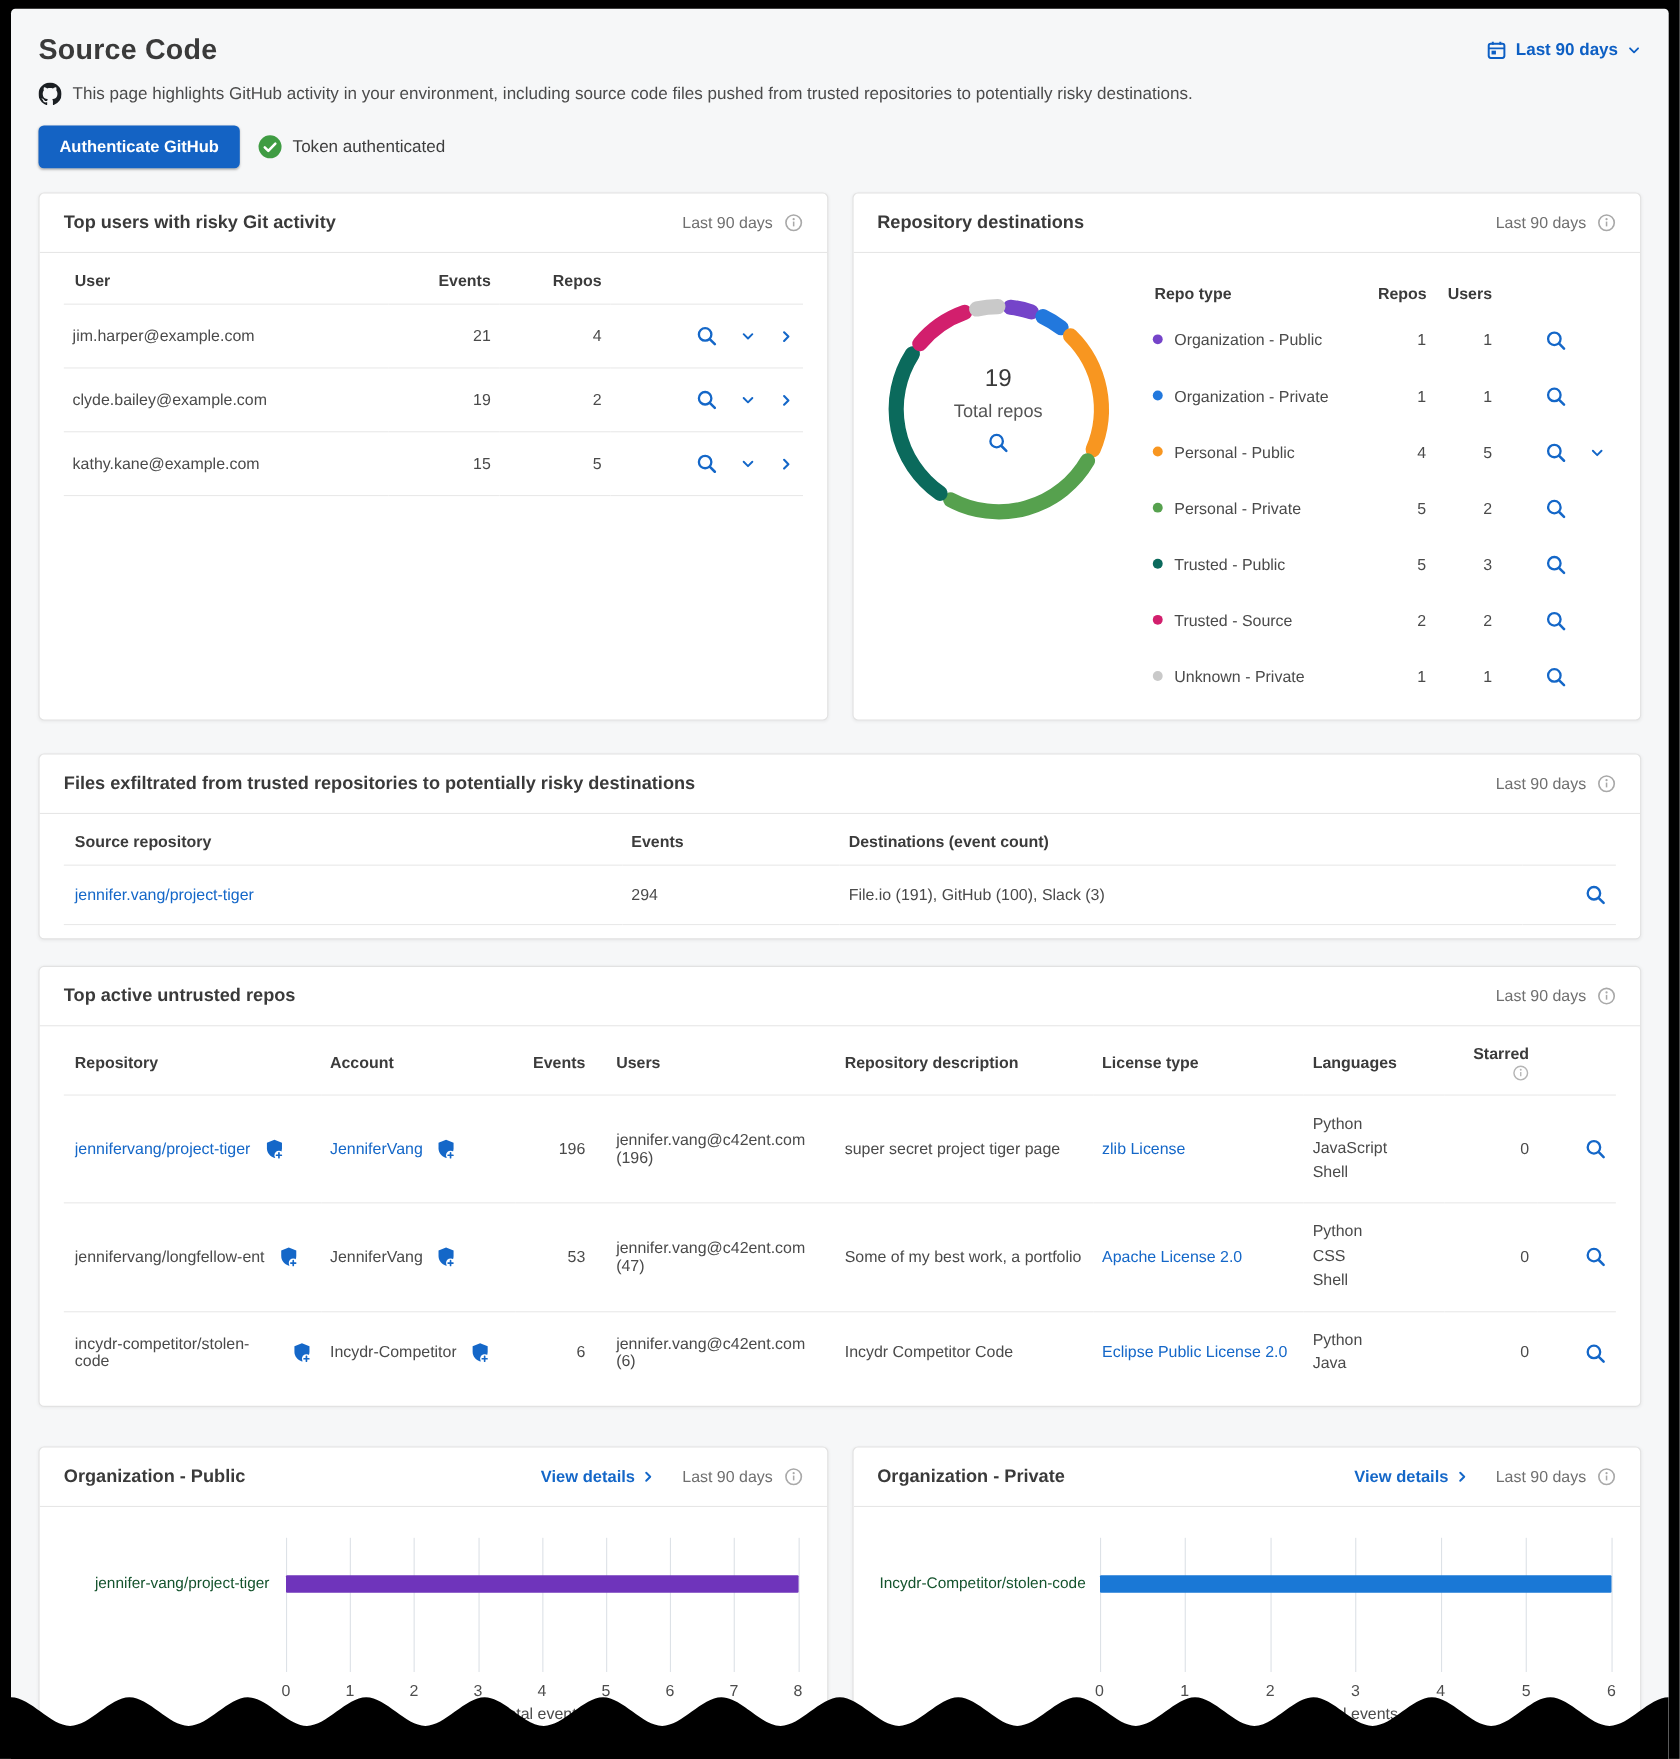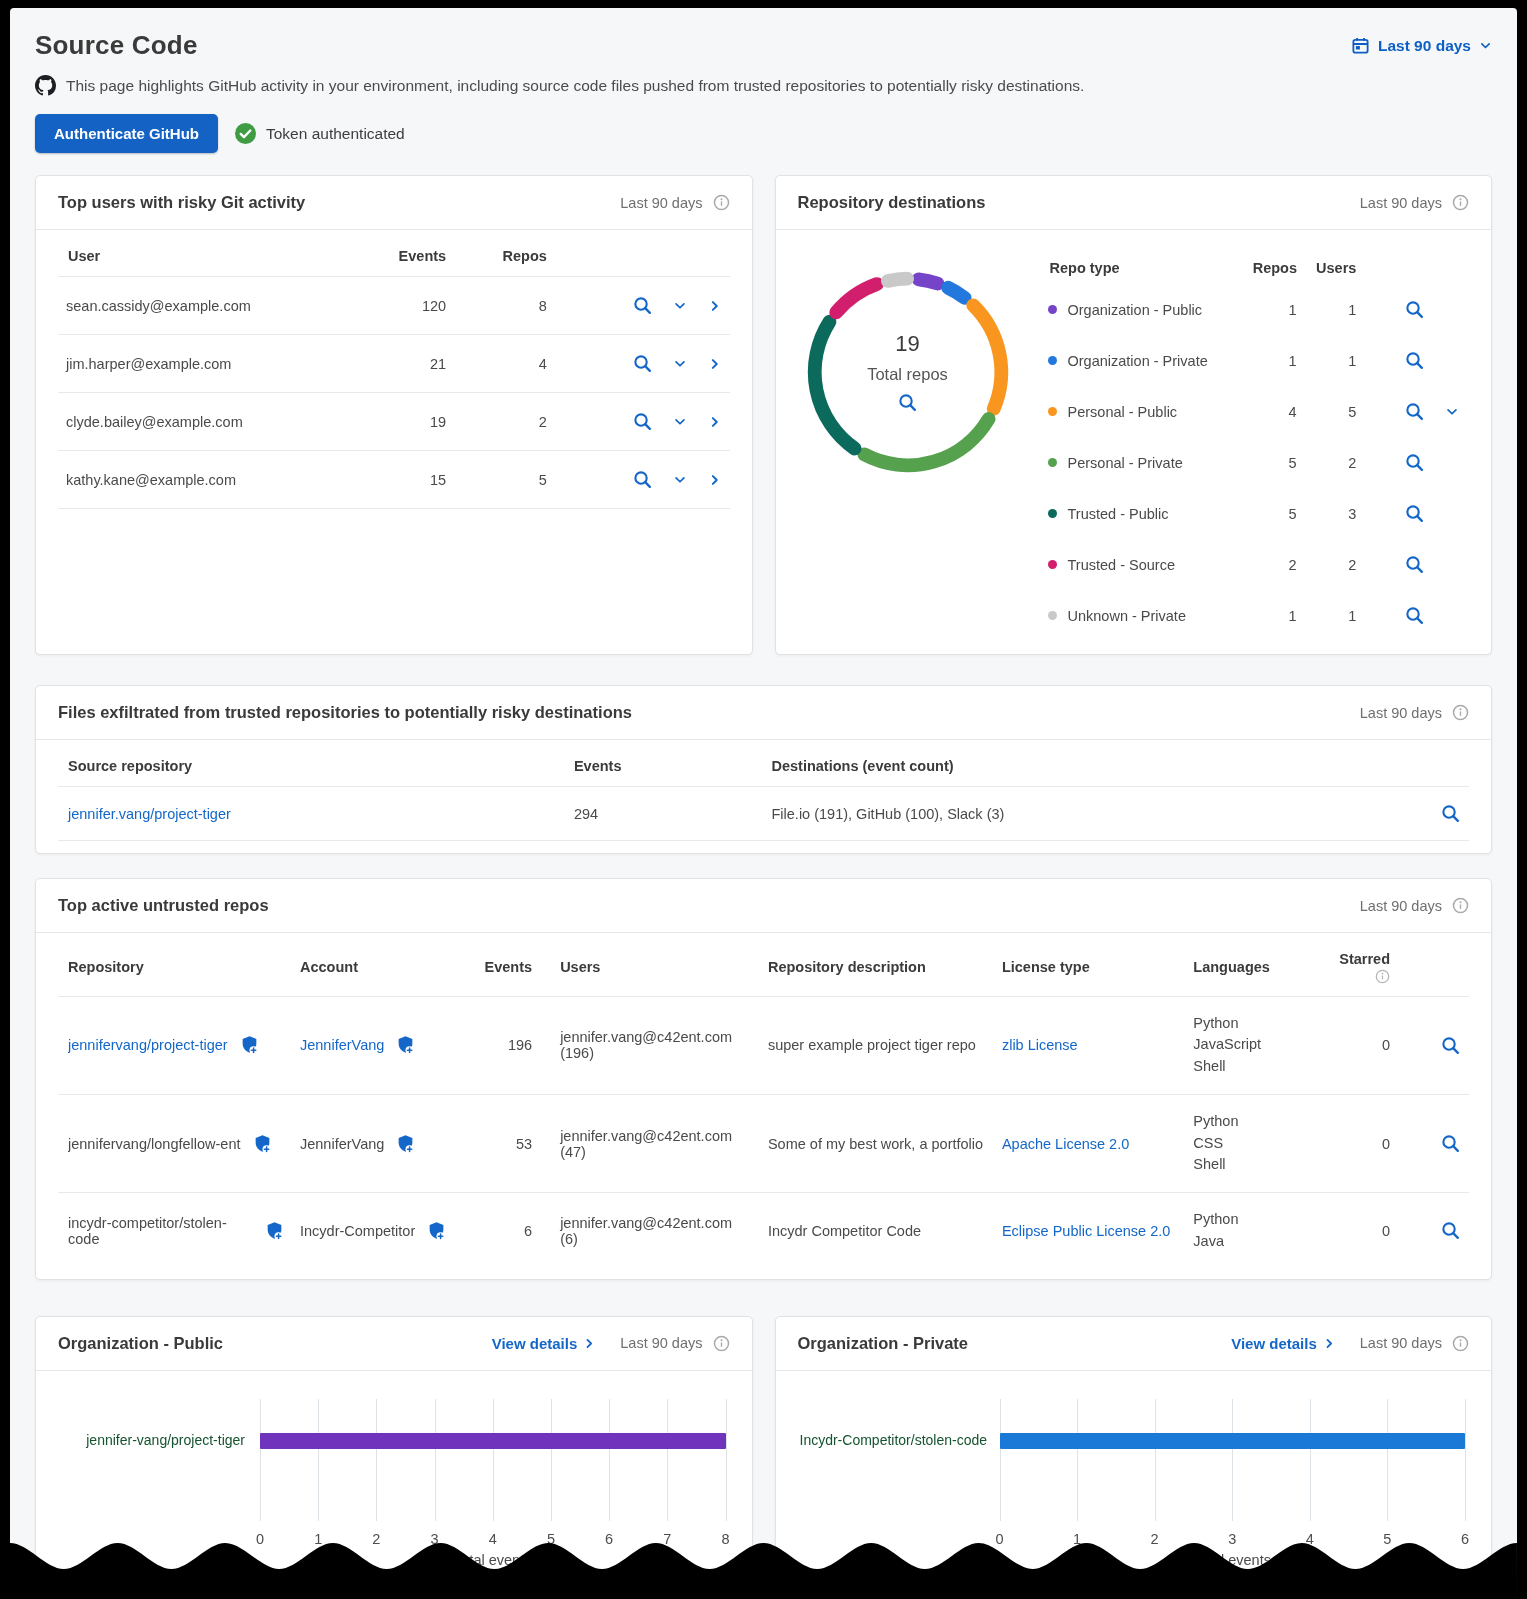--- a/index.html
+++ b/index.html
@@ -154,43 +154,20 @@
             <thead>
                 <tr>
               <th>User</th>
               <th class="num">Events</th>
               <th class="num">Repos</th>
               <th></th>
             </tr>
               </thead>
             <tbody>
 
-                <tr>
-                  <td>sean.cassidy@example.com</td>
-                  <td class="num">120</td>
-                  <td class="num">8</td>
-                  <td class="actions">
-                    <span class="icon">
-                      <svg class="sico" width="21" height="21" viewBox="0 0 20 20">
-                        <circle cx="8.6" cy="8.6" r="5.4" fill="none" stroke="#1467c8" stroke-width="2"></circle>
-                        <line x1="12.8" y1="12.8" x2="17" y2="17" stroke="#1467c8" stroke-width="2.2" stroke-linecap="round"></line>
-                      </svg>
-                    </span>
-                    <span class="icon">
-                      <svg class="sico" width="14" height="14" viewBox="0 0 16 16">
-                        <path d="M3.5 5.5L8 10l4.5-4.5" fill="none" stroke="#1467c8" stroke-width="2" stroke-linecap="round" stroke-linejoin="round"></path>
-                      </svg>
-                    </span>
-                    <span class="icon">
-                      <svg class="sico" width="14" height="14" viewBox="0 0 16 16">
-                        <path d="M5.5 3.5L10 8l-4.5 4.5" fill="none" stroke="#1467c8" stroke-width="2.2" stroke-linecap="round" stroke-linejoin="round"></path>
-                      </svg>
-                    </span>
-                  </td>
-                </tr>
 
 
                 <tr>
                   <td>jim.harper@example.com</td>
                   <td class="num">21</td>
                   <td class="num">4</td>
                   <td class="actions">
                     <span class="icon">
                       <svg class="sico" width="21" height="21" viewBox="0 0 20 20">
                         <circle cx="8.6" cy="8.6" r="5.4" fill="none" stroke="#1467c8" stroke-width="2"></circle>
@@ -573,21 +550,21 @@
                     <svg class="sico" width="19" height="20" viewBox="0 0 20 21">
                         <path d="M10 1.2l7.2 2.9v5.2c0 4.5-3 7.9-7.2 9.3-4.2-1.4-7.2-4.8-7.2-9.3V4.1L10 1.2z" fill="#1467c8"></path>
                         <circle cx="14.3" cy="16" r="4.3" fill="#fff"></circle>
                         <path d="M14.3 13.7v4.6M12 16h4.6" stroke="#1467c8" stroke-width="1.6" stroke-linecap="round"></path>
                       </svg>
                   </span>
                 </div>
                 </td>
                 <td class="num">196</td>
                 <td style="padding-left:20px;">jennifer.vang@c42ent.com (196)</td>
-                <td>super example project tiger repo</td>
+                <td>super secret project tiger page</td>
                 <td><span class="lnk">zlib License</span></td>
                 <td class="pre">Python
 JavaScript
 Shell</td>
                 <td class="num">0</td>
                 <td class="actions">
                   <span class="icon">
                     <svg class="sico" width="21" height="21" viewBox="0 0 20 20">
                       <circle cx="8.6" cy="8.6" r="5.4" fill="none" stroke="#1467c8" stroke-width="2"></circle>
                       <line x1="12.8" y1="12.8" x2="17" y2="17" stroke="#1467c8" stroke-width="2.2" stroke-linecap="round"></line>

